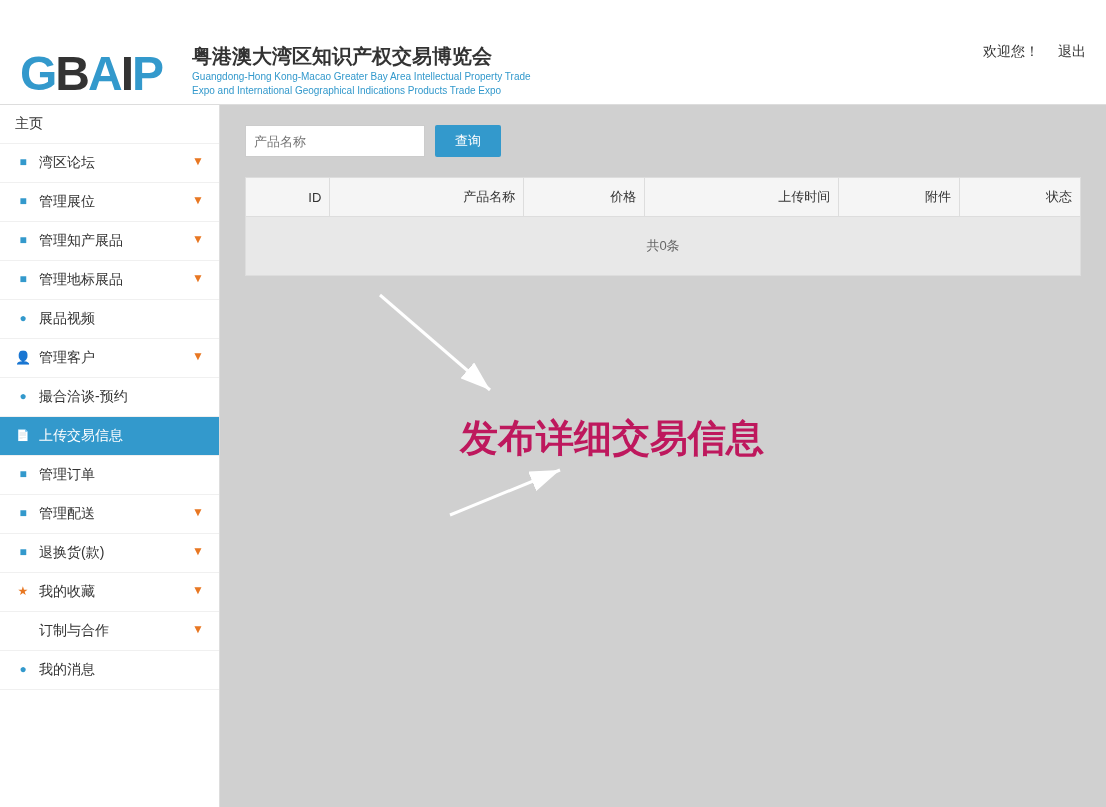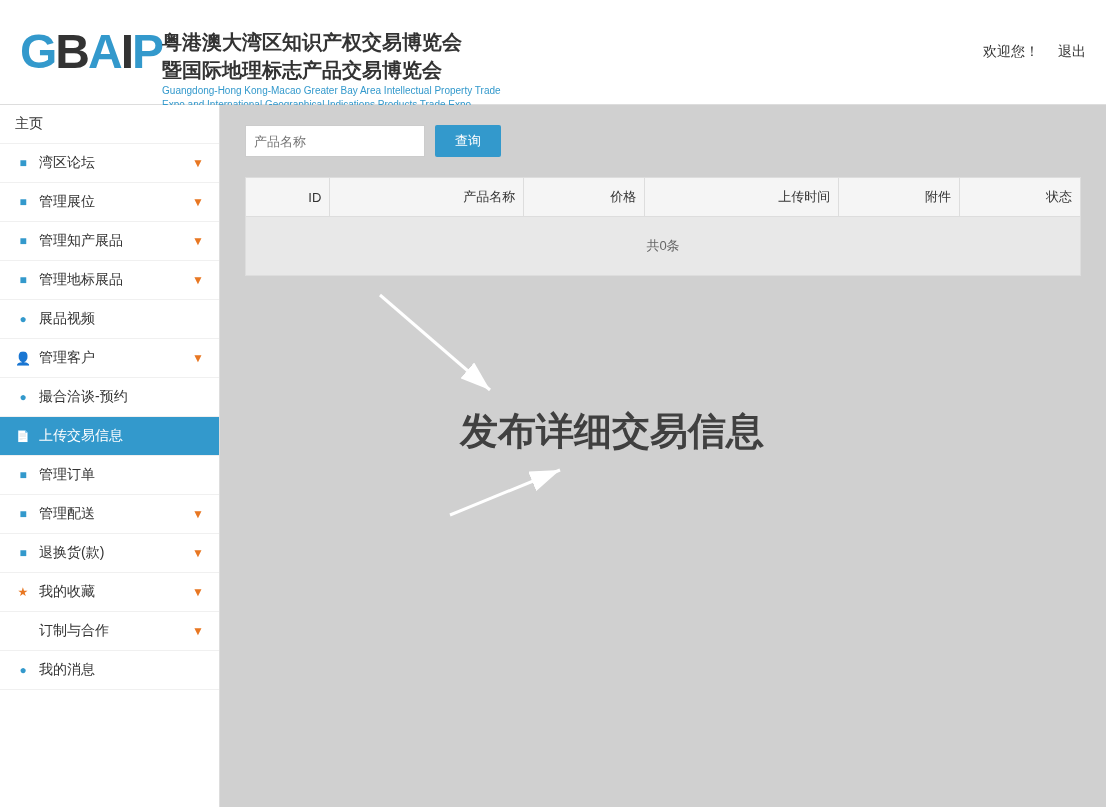--- a/index.html
+++ b/index.html
@@ -10,22 +10,22 @@
       background: #ffffff;
       height: 105px;
       display: flex;
       align-items: center;
       justify-content: space-between;
       padding: 0 20px;
       border-bottom: 1px solid #ddd;
     }
     .header-left {
       display: flex;
-      align-items: flex-start;
-      gap: 0;
+      align-items: flex-end;
+      gap: 30px;
       margin-top: 36px;
     }
     .logo-gbaip {
       font-size: 48px;
       font-weight: 900;
       letter-spacing: -2px;
       line-height: 1;
     }
     .logo-g { color: #3399cc; }
     .logo-b { color: #333; }
@@ -78,21 +78,20 @@
     }
     .sidebar-header {
       background: #4a4a4a;
       color: #ffffff;
       padding: 12px 15px;
       font-size: 14px;
       font-weight: bold;
     }
     .sidebar-item {
       display: flex;
-      align-items: center;
       padding: 10px 15px;
       cursor: pointer;
       color: #333;
       border-bottom: 1px solid #f0f0f0;
       position: relative;
       transition: background 0.2s;
     }
     .sidebar-item.active {
       background: #3399cc;
       color: #ffffff;
@@ -206,23 +205,23 @@
       position: absolute;
       top: 180px;
       left: 100px;
       width: 500px;
       height: 320px;
       pointer-events: none;
     }
     .annotation-text {
       position: absolute;
       font-size: 38px;
-      color: #404040;
+      color: #be185d;
       font-weight: bold;
-      top: 121px;
+      top: 128px;
       left: 140px;
       white-space: nowrap;
     }
     
     .arrow-svg {
       position: absolute;
       top: 0;
       left: 0;
       width: 500px;
       height: 320px;
@@ -231,21 +230,20 @@
 </head>
 <body>
 
 <div class="header">
   <div class="header-left">
     <div class="logo-gbaip">
       <span class="logo-g">G</span><span class="logo-b">B</span><span class="logo-a">A</span><span class="logo-i">I</span><span class="logo-p">P</span>
     </div>
     <div class="header-text">
       <div class="header-title-cn">粤港澳大湾区知识产权交易博览会</div>
-      <div class="header-title-cn">暨国际地理标志产品交易博览会</div>
       <div class="header-title-en">Guangdong-Hong Kong-Macao Greater Bay Area Intellectual Property Trade Expo and International Geographical Indications Products Trade Expo</div>
     </div>
   </div>
   <div class="header-right">
     <span class="header-welcome">欢迎您！</span>
     <a class="header-logout">退出</a>
   </div>
 </div>
 
 <div class="main-layout">

